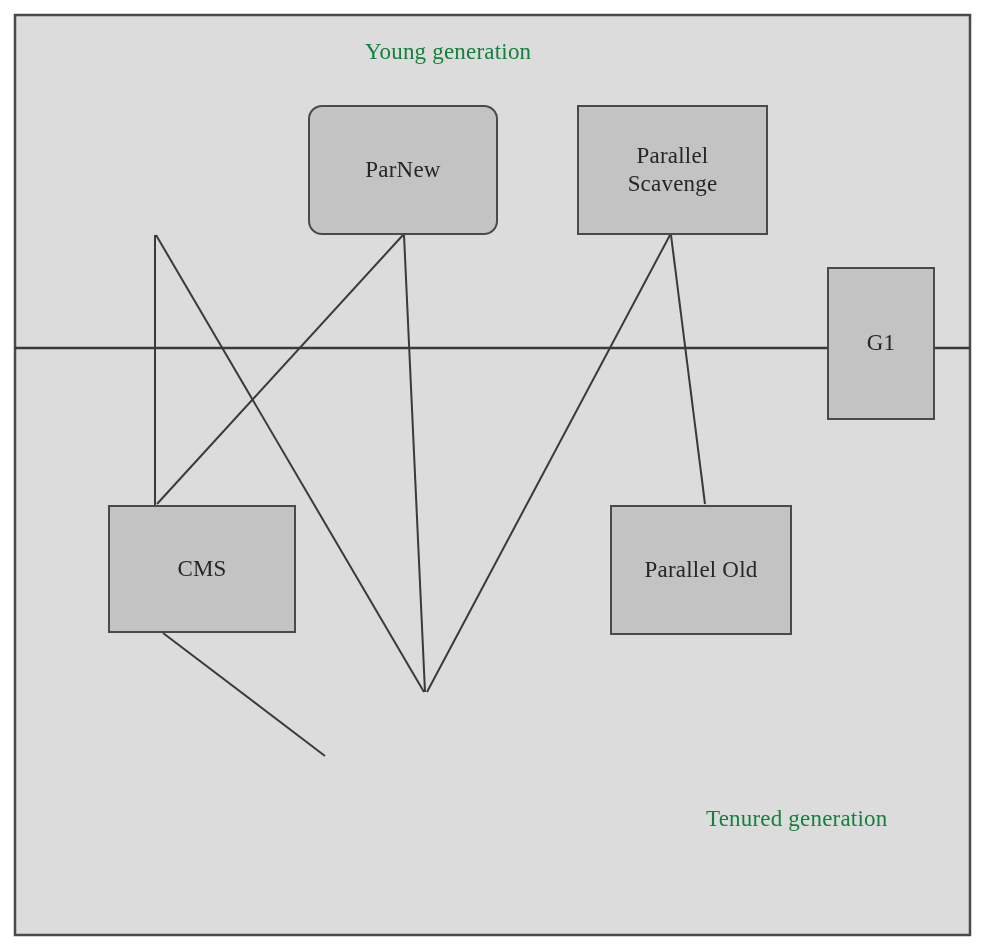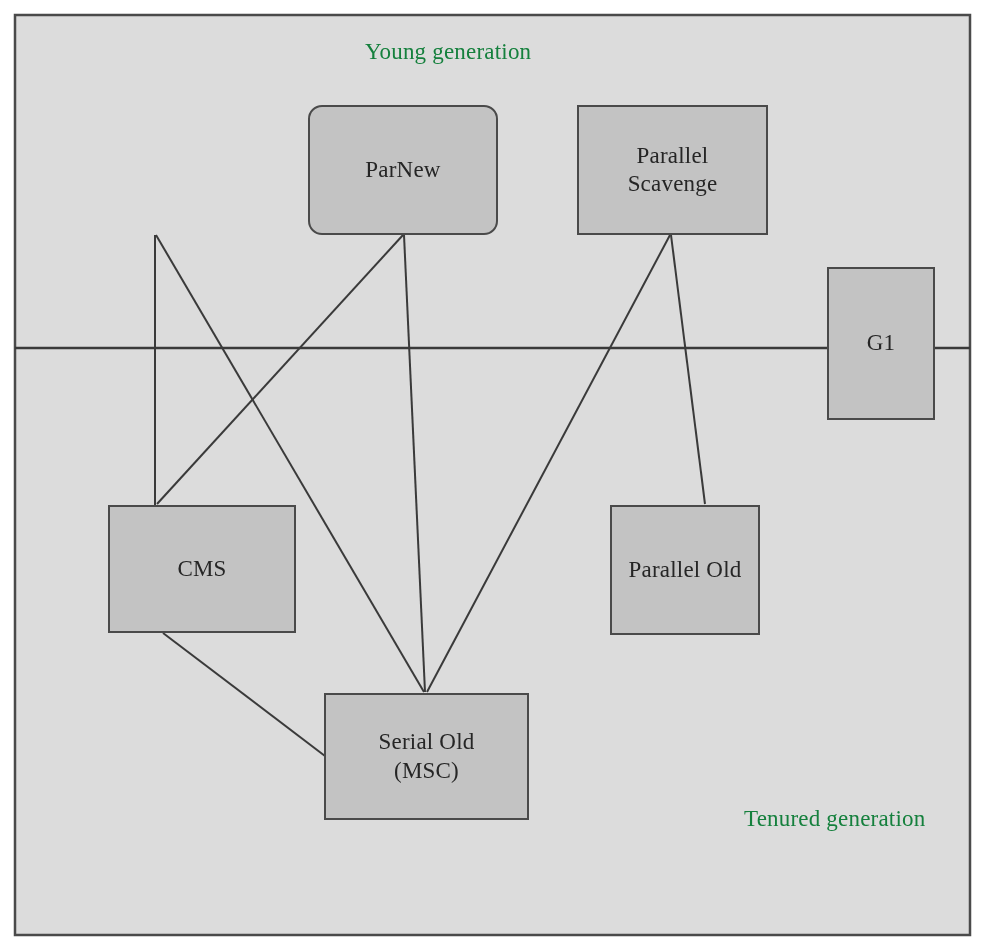--- a/index.html
+++ b/index.html
@@ -32,21 +32,21 @@
     font-size: 23px;
     color: #15803d;
     white-space: nowrap;
     letter-spacing: 0.2px;
   }
   #young-generation-label {
     left: 365px;
     top: 39px;
   }
   #tenured-generation-label {
-    left: 744px;
+    left: 706px;
     top: 806px;
   }
   .gc-box {
     position: absolute;
     background: #c3c3c3;
     border: 2px solid #4a4a4a;
     box-sizing: border-box;
     display: flex;
     align-items: center;
     justify-content: center;
@@ -59,21 +59,21 @@
   }
   .gc-box .box-text {
     display: block;
     white-space: pre-line;
   }
   #box-serial      { left: 53px;  top: 105px; width: 200px; height: 130px; }
   #box-parnew      { left: 308px; top: 105px; width: 190px; height: 130px; border-radius: 14px; }
   #box-parallel-scavenge { left: 577px; top: 105px; width: 191px; height: 130px; align-items: center; }
   #box-g1          { left: 827px; top: 267px; width: 108px; height: 153px; }
   #box-cms         { left: 62px;  top: 505px; width: 188px; height: 128px; margin-left: 46px; }
-  #box-parallel-old{ left: 610px; top: 505px; width: 150px; height: 130px; }
+  #box-parallel-old{ left: 610px; top: 505px; width: 182px; height: 130px; }
   #box-serial-old  { left: 324px; top: 693px; width: 205px; height: 127px; }
 </style>
 </head>
 <body>
 
 <div id="diagram-root">
 
   <svg class="gc-canvas" viewBox="0 0 984 948" width="984" height="948">
 
     <rect x="15" y="15" width="955" height="920" fill="#dcdcdc" stroke="#4a4a4a" stroke-width="2.5"></rect>
@@ -114,18 +114,14 @@
   </div>
 
   <div class="gc-box" id="box-cms">
     <span class="box-text">CMS</span>
   </div>
 
   <div class="gc-box" id="box-parallel-old">
     <span class="box-text">Parallel Old</span>
   </div>
 
-  <div class="gc-box" id="box-serial-old">
-    <span class="box-text">Serial Old
-(MSC)</span>
-  </div>
 
 </div>
 
 </body></html>

